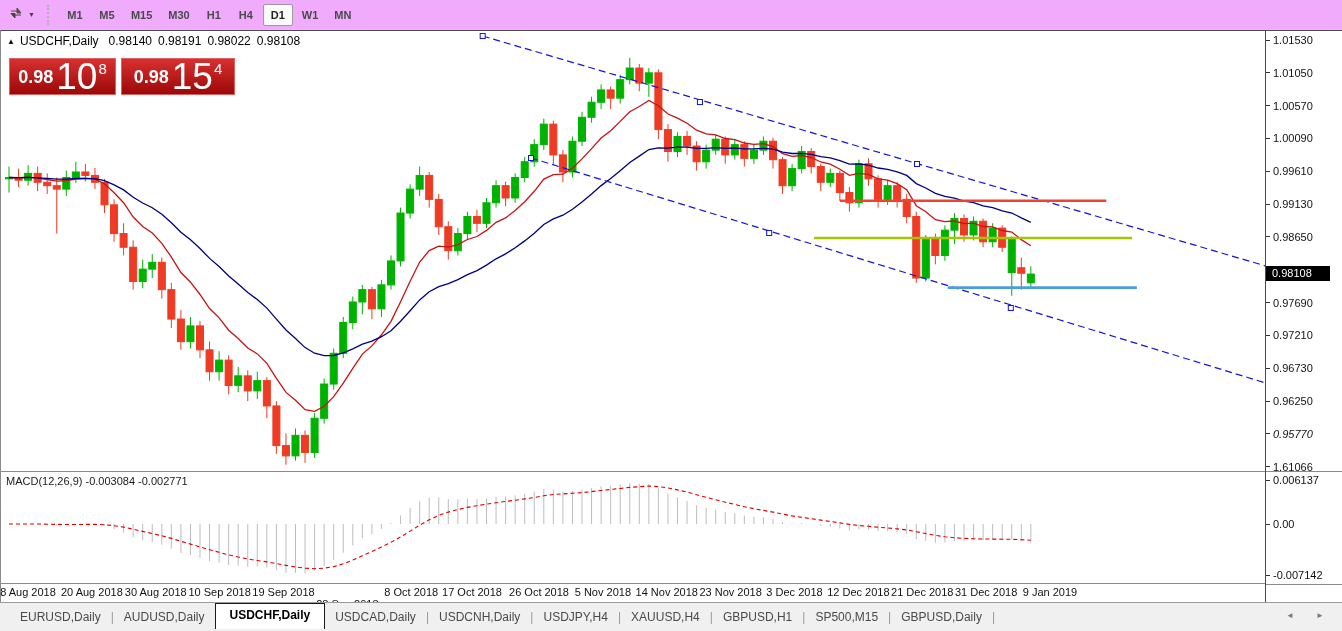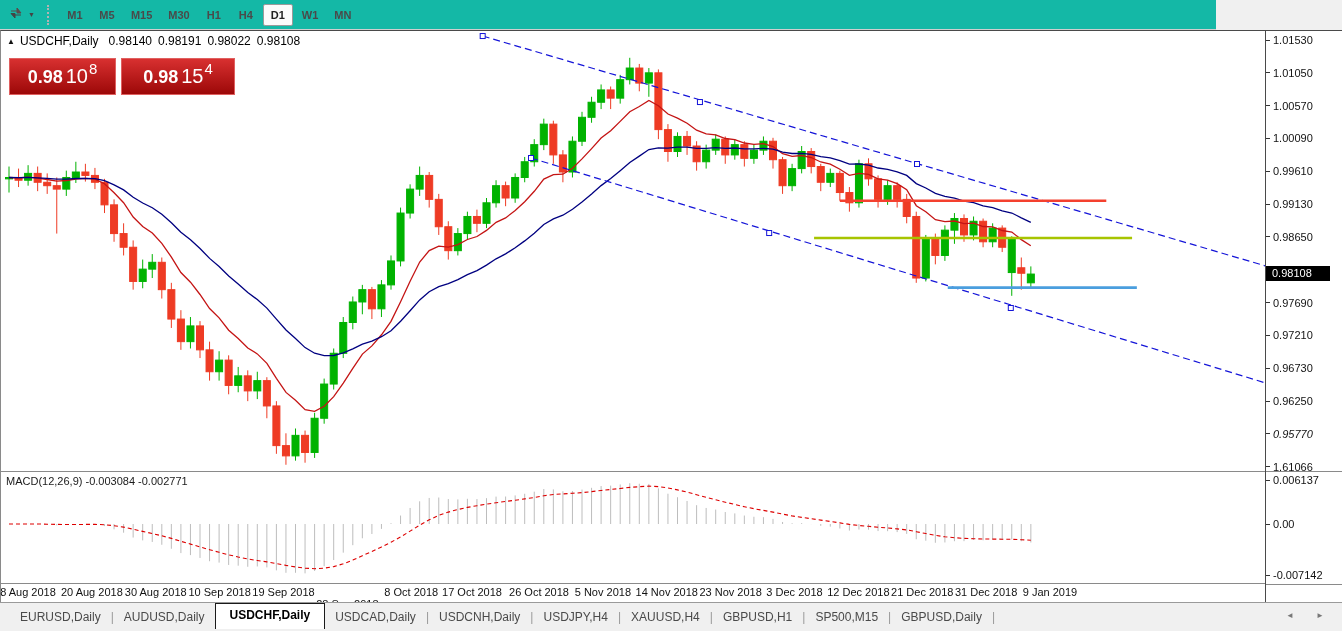--- a/index.html
+++ b/index.html
@@ -1,20 +1,20 @@
 <!DOCTYPE html>
 <html><head>
 <meta charset="utf-8">
 <style>
   html,body{margin:0;padding:0;background:#e8e8e8;}
   *{box-sizing:border-box;}
   #app{position:relative;width:1342px;height:631px;background:#f0f0f0;
        font-family:"Liberation Sans",sans-serif;overflow:hidden;-webkit-user-select:none;user-select:none;}
   
-  #toolbar{position:absolute;left:0;top:0;width:1216px;height:30px;background:#14b8a6;
+  #toolbar{position:absolute;left:0;top:0;width:1342px;height:30px;background:#f0abfc;
            border-bottom:1px solid #cfcfcf;display:flex;align-items:center;}
   #tool-icon-wrap{display:flex;align-items:center;padding:0 6px 0 8px;height:30px;}
   #tool-caret{font-size:7px;color:#444;margin-left:4px;}
   .grip{width:4px;height:20px;border-left:2px dotted #b3b3b3;margin:0 8px 0 6px;}
   .tf-btn{min-width:30px;height:22px;display:flex;align-items:center;justify-content:center;
           font-size:11px;font-weight:700;color:#4a4a4a;padding:0 6px;margin:0 1px;border:1px solid transparent;cursor:default;}
   .tf-btn.active{background:#fbfbfb;border:1px solid #9a9a9a;border-radius:2px;color:#222;}
   
   #chartwin{position:absolute;left:0;top:30px;width:1342px;height:572px;background:#ffffff;
             border-top:1px solid #4a4a4a;border-left:1px solid #8a8a8a;}
@@ -36,21 +36,21 @@
             border:1px solid #9a9a9a;color:#3c5a8c;font-size:7px;display:flex;align-items:center;justify-content:center;cursor:pointer;}
   #vol-field{width:81px;height:25px;background:#fff;border:1px solid #9a9a9a;border-left:none;border-right:none;
              font-size:14px;color:#000;display:flex;align-items:center;justify-content:flex-end;padding-right:8px;}
   #spin-down{margin-left:4px;}
   #trade-row2{display:flex;margin-top:3px;}
   .quote-box{height:37px;background:linear-gradient(180deg,#d83030,#9c0808);border:1px solid #e06060;
              color:#fff;display:flex;align-items:flex-end;justify-content:center;padding-bottom:3px;cursor:pointer;}
   #bid-box{width:107px;}
   #ask-box{width:114px;margin-left:5px;}
   .q-small{font-size:18px;font-weight:700;margin:0 3px 3px 0;}
-  .q-big{font-size:20px;font-weight:400;line-height:29px;text-align:right;}
+  .q-big{font-size:37px;font-weight:400;line-height:29px;text-align:right;}
   .q-sup{font-size:15px;font-weight:400;margin:0 0 14px 1px;}
   
   #macd-label{position:absolute;left:5px;top:444px;font-size:11px;color:#1a1a1a;z-index:5;}
   
   .date-label{position:absolute;top:555px;width:80px;text-align:center;font-size:11px;color:#111;}
   
   #axis{position:absolute;left:1264px;top:0;width:78px;height:572px;background:#fff;border-left:1px solid #4a4a4a;}
   .ax-label{position:absolute;left:0;height:14px;display:flex;align-items:center;font-size:11px;color:#111;}
   .ax-label .tick{display:inline-block;width:4px;height:1px;background:#333;margin-right:3px;}
   #price-tag{position:absolute;left:0;width:64px;background:#000;color:#fff;font-size:11px;

